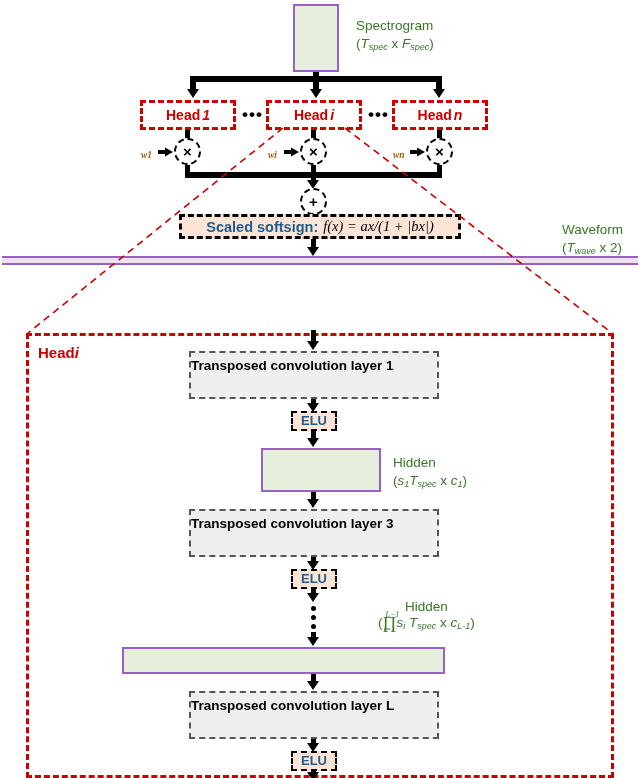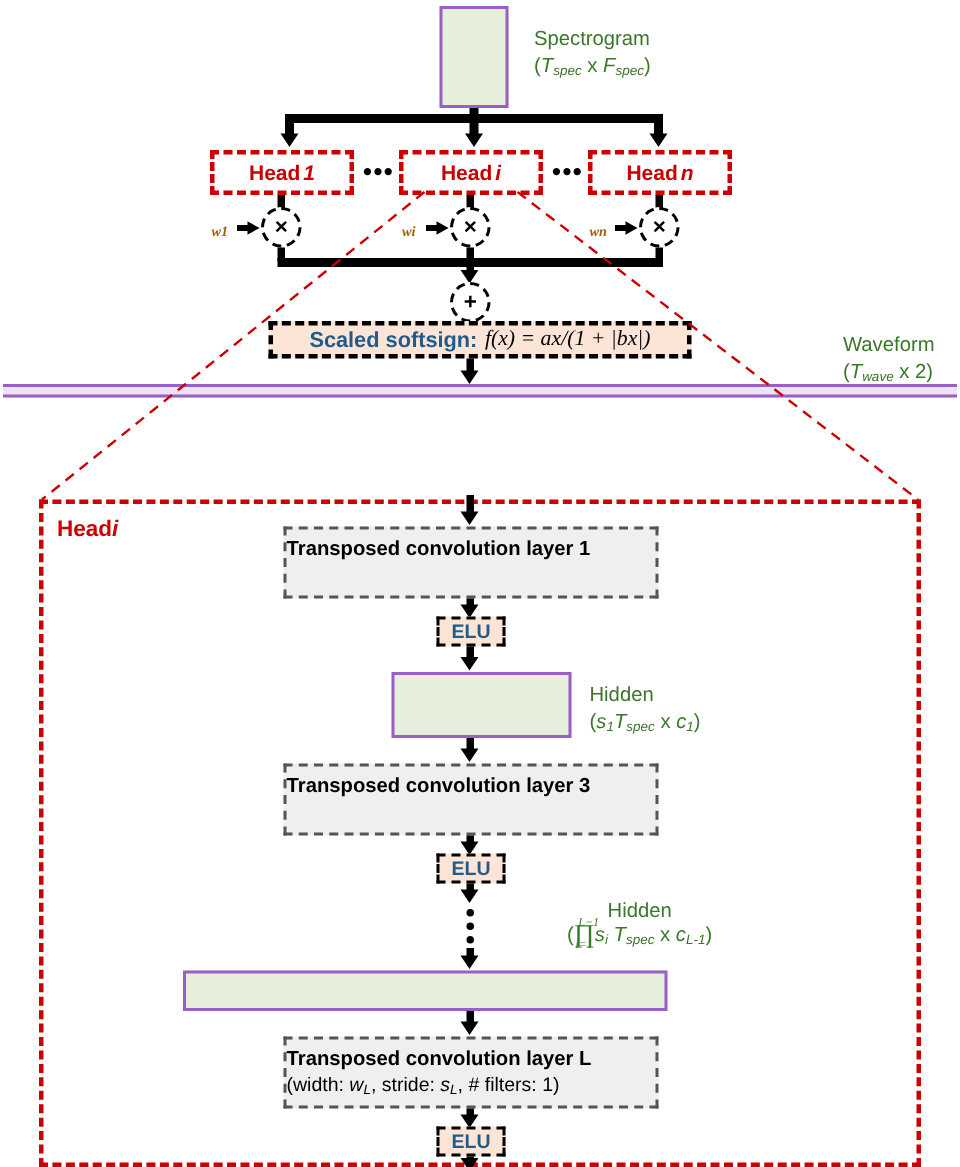--- a/index.html
+++ b/index.html
@@ -234,23 +234,20 @@
       <span style="font-size:8px;font-style:italic;position:absolute;left:1px;bottom:-6px;">i=1</span>
     </span><i>s</i><span class="sub">i</span>&nbsp;<i>T</i><span class="sub">spec</span><span> x </span><i>c</i><span class="sub">L-1</span>)
   </div>
 </div>
 
 <div class="abs vbar" style="left:311px;top:674px;width:5px;height:8px;"></div>
 <div class="abs arrow-d" style="left:307px;top:681px;"></div>
 
 <div class="abs convbox" style="left:189px;top:691px;width:250px;height:48px;">
   <div class="t1">Transposed convolution layer L</div>
-  <div class="t2">
-    (width: <i>w</i><span class="sb">L</span>, stride: <i>s</i><span class="sb">L</span>, # filters: <span>1</span>)
-  </div>
 </div>
 
 <div class="abs vbar" style="left:311px;top:739px;width:5px;height:5px;"></div>
 <div class="abs arrow-d" style="left:307px;top:743px;"></div>
 <div class="abs elu" style="left:291px;top:751px;width:46px;height:20px;">
   <span>ELU</span>
 </div>
 <div class="abs vbar" style="left:311px;top:771px;width:5px;height:3px;"></div>
 <div class="abs arrow-d" style="left:307px;top:772px;"></div>
 

